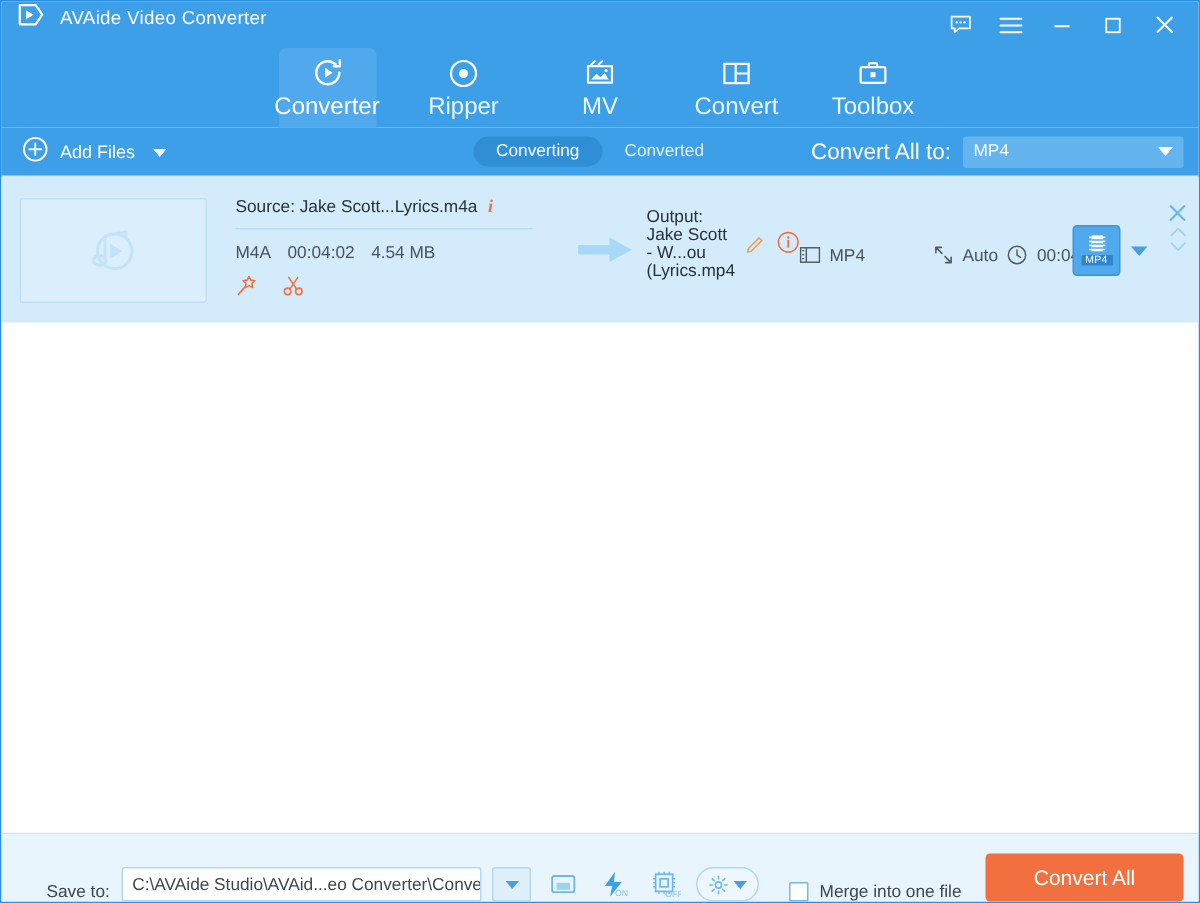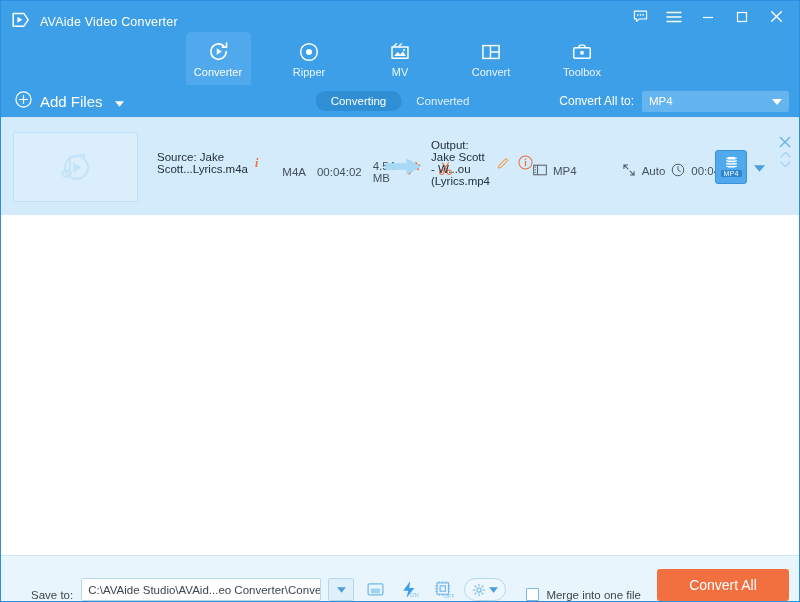--- a/index.html
+++ b/index.html
@@ -15,21 +15,21 @@
     position: relative;
     display: flex; flex-direction: column;
     border: 1px solid #2a8fe0;
     background: #ffffff;
   }
 
   
   .titlebar {
     height: 31px;
     background: #3d9fe8;
-    display: flex; align-items: flex-end;
+    display: flex; align-items: flex-start;
     flex: 0 0 auto;
     position: relative;
   }
   .logo-wrap { display: flex; align-items: center; padding-left: 9px; gap: 9px; }
   .logo-mark { width: 21px; height: 21px; position: relative; }
   .app-title {
     color: #ffffff; font-size: 12.5px; letter-spacing: .2px;
   }
   .win-controls {
     margin-left: auto; display: flex; align-items: center;
@@ -47,21 +47,21 @@
     background: #3d9fe8;
     display: flex; align-items: flex-start; justify-content: center;
     gap: 0px;
     flex: 0 0 auto;
     position: relative;
   }
   .navtab {
     width: 65px; height: 53px;
     display: flex; flex-direction: column; align-items: center; justify-content: center;
     gap: 3px;
-    color: #eaf6ff; font-size: 11px;
+    color: #eaf6ff; font-size: 16px;
     cursor: pointer;
     border-radius: 5px 5px 0 0;
     margin: 0 13px;
     position: relative;
   }
   .navtab .nicon { height: 23px; display: flex; align-items: flex-end; }
   .navtab.active {
     background: #4fa9ec;
     color: #ffffff;
   }
@@ -70,39 +70,39 @@
   .toolbar {
     height: 33px;
     background: #3d9fe8;
     display: flex; align-items: center;
     flex: 0 0 auto;
     position: relative;
     border-bottom: 1px solid #cfe6f6;
   }
   .addfiles {
     display: flex; align-items: center; gap: 8px;
-    padding-left: 14px; color: #ffffff; font-size: 15px;
+    padding-left: 14px; color: #ffffff; font-size: 12px;
     cursor: pointer;
   }
   .addfiles .caret { margin-left: 4px; }
   .seg-wrap {
     position: absolute; left: 50%; transform: translateX(-50%);
     display: flex; align-items: center; gap: 0px;
   }
   .seg {
     font-size: 11.5px; color: #e2f1fd;
     padding: 4px 15px; border-radius: 11px; cursor: pointer;
     white-space: nowrap;
   }
   .seg.active { background: #2f8ed4; color: #ffffff; }
   .convert-all-to {
     margin-left: auto; display: flex; align-items: center; gap: 8px;
     padding-right: 10px;
   }
-  .cat-label { color: #ffffff; font-size: 12px; }
+  .cat-label { color: #ffffff; font-size: 15px; }
   .cat-select {
     width: 147px; height: 21px; background: #64b5ef;
     border-radius: 2px; display: flex; align-items: center;
     padding: 0 7px; color: #ffffff; font-size: 11.5px;
     cursor: pointer; position: relative;
   }
   .cat-select .caret { margin-left: auto; }
 
   
   .filelist {
@@ -118,21 +118,21 @@
   .thumb {
     width: 125px; height: 70px;
     background: #daeefc;
     border: 1px solid #bfe0f6;
     border-radius: 2px;
     display: flex; align-items: center; justify-content: center;
     flex: 0 0 auto;
   }
   .src-col {
     width: 218px; margin-left: 19px; flex: 0 0 auto;
-    display: flex; flex-direction: row; gap: 12px;
+    display: flex; flex-direction: column; gap: 0px;
   }
   .src-title {
     display: flex; align-items: center; gap: 7px;
     font-size: 11.5px; color: #26313a; padding-bottom: 7px;
   }
   .info-i {
     color: #f2703f; font-size: 12px; font-style: italic;
     font-family: "Liberation Serif", serif; font-weight: bold;
     cursor: pointer;
   }

